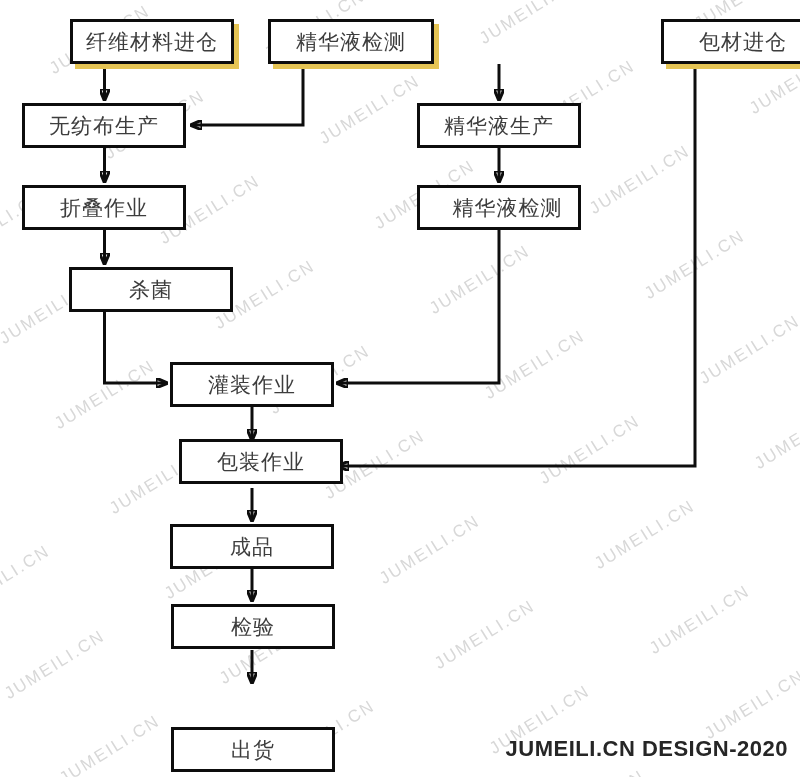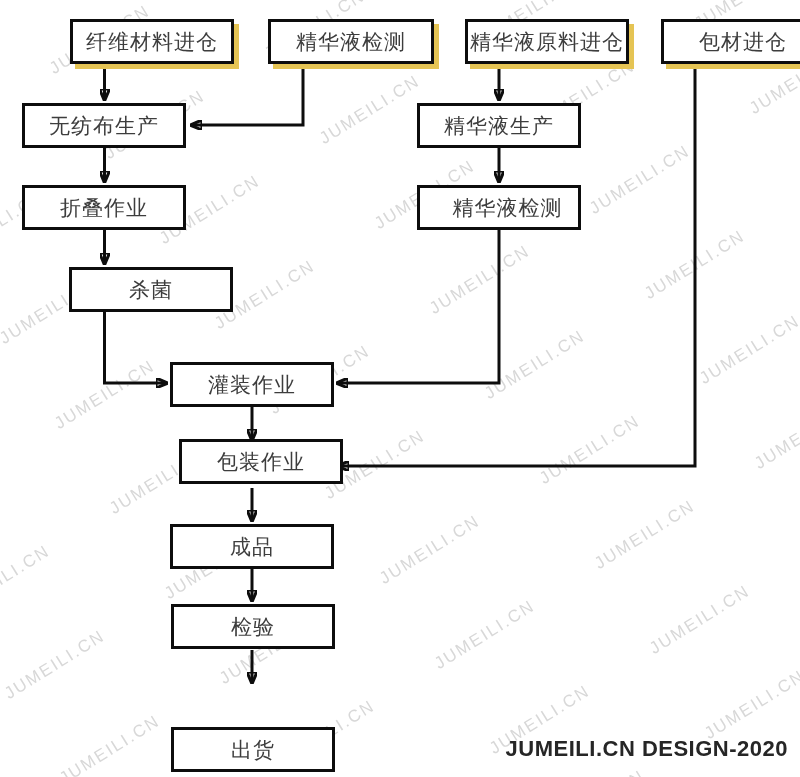--- a/index.html
+++ b/index.html
@@ -123,23 +123,20 @@
     <path data-name="edge-finished-to-inspection" d="M252,569 V601" marker-end="url(#arw)"></path>
     <path data-name="edge-inspection-to-shipping" d="M252,650 V683" marker-end="url(#arw)"></path>
   </svg>
 
   <div class="node hl" data-name="node-fiber-in">
     <span class="node-label" data-name="node-label">纤维材料进仓</span>
   </div>
   <div class="node hl" data-name="node-foil-bag-in">
     <span class="node-label" data-name="node-label">精华液检测</span>
   </div>
-  <div class="node hl" data-name="node-essence-raw-in">
-    <span class="node-label" data-name="node-label">精华液原料进仓</span>
-  </div>
   <div class="node hl" data-name="node-packaging-in">
     <span class="node-label" data-name="node-label">包材进仓</span>
   </div>
   <div class="node" data-name="node-nonwoven-prod">
     <span class="node-label" data-name="node-label">无纺布生产</span>
   </div>
   <div class="node" data-name="node-folding">
     <span class="node-label" data-name="node-label">折叠作业</span>
   </div>
   <div class="node" data-name="node-sterilize">

